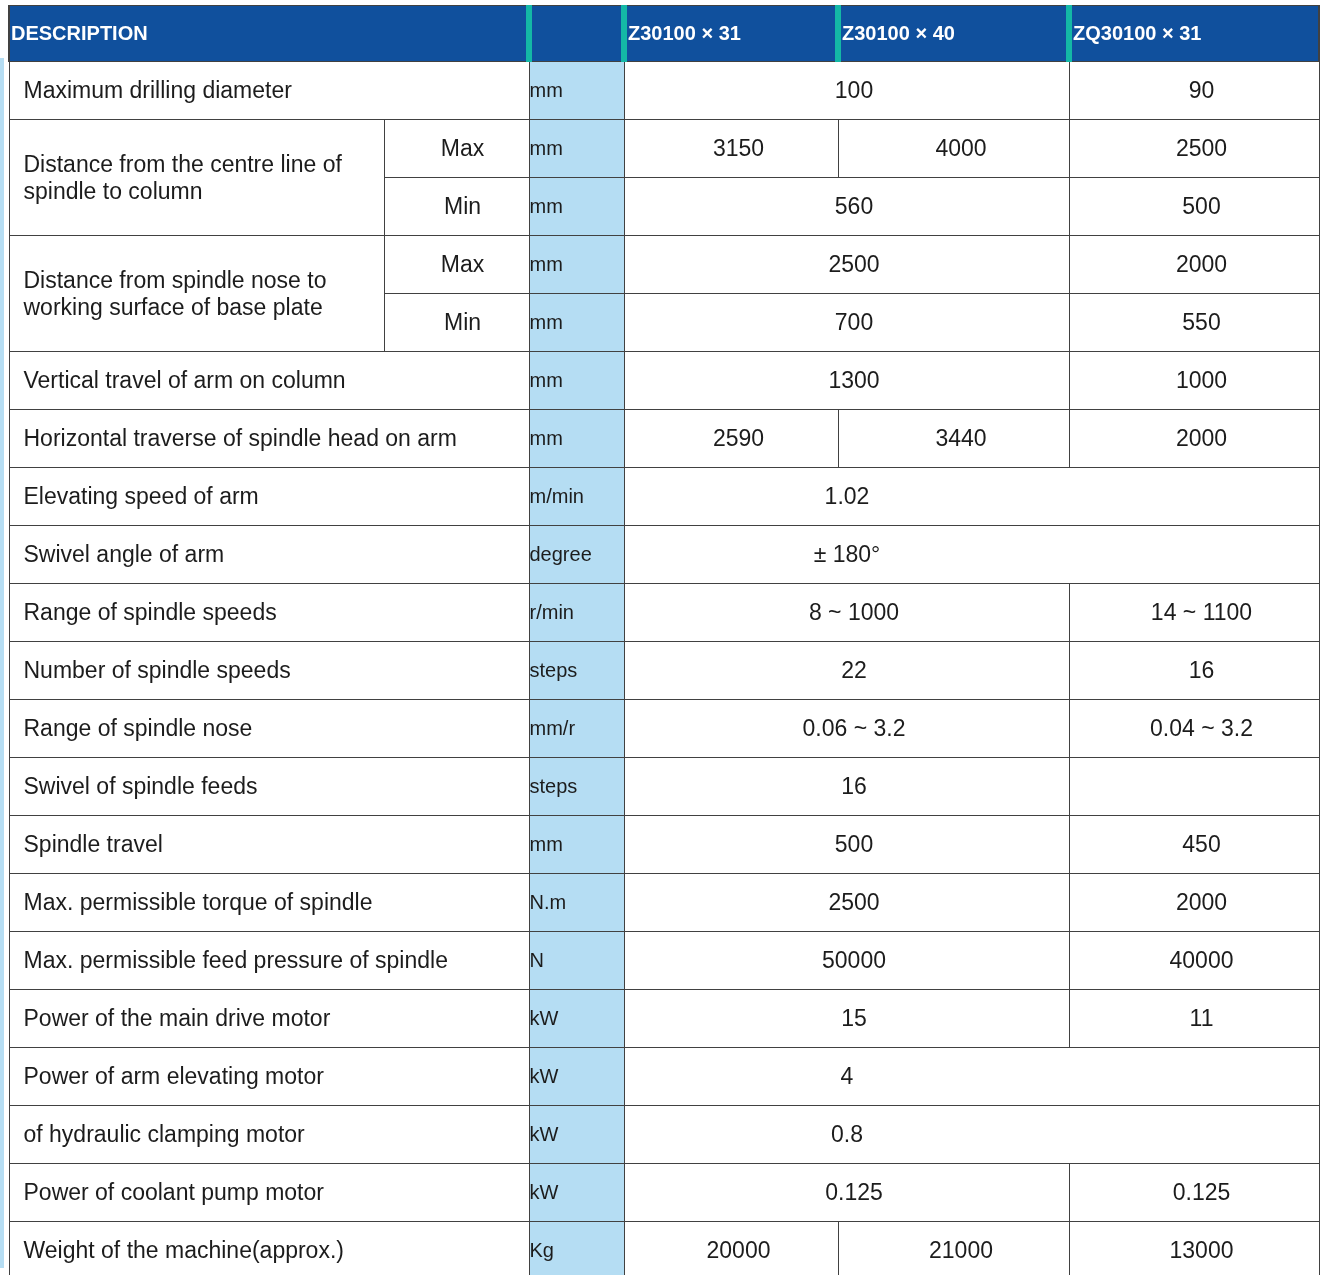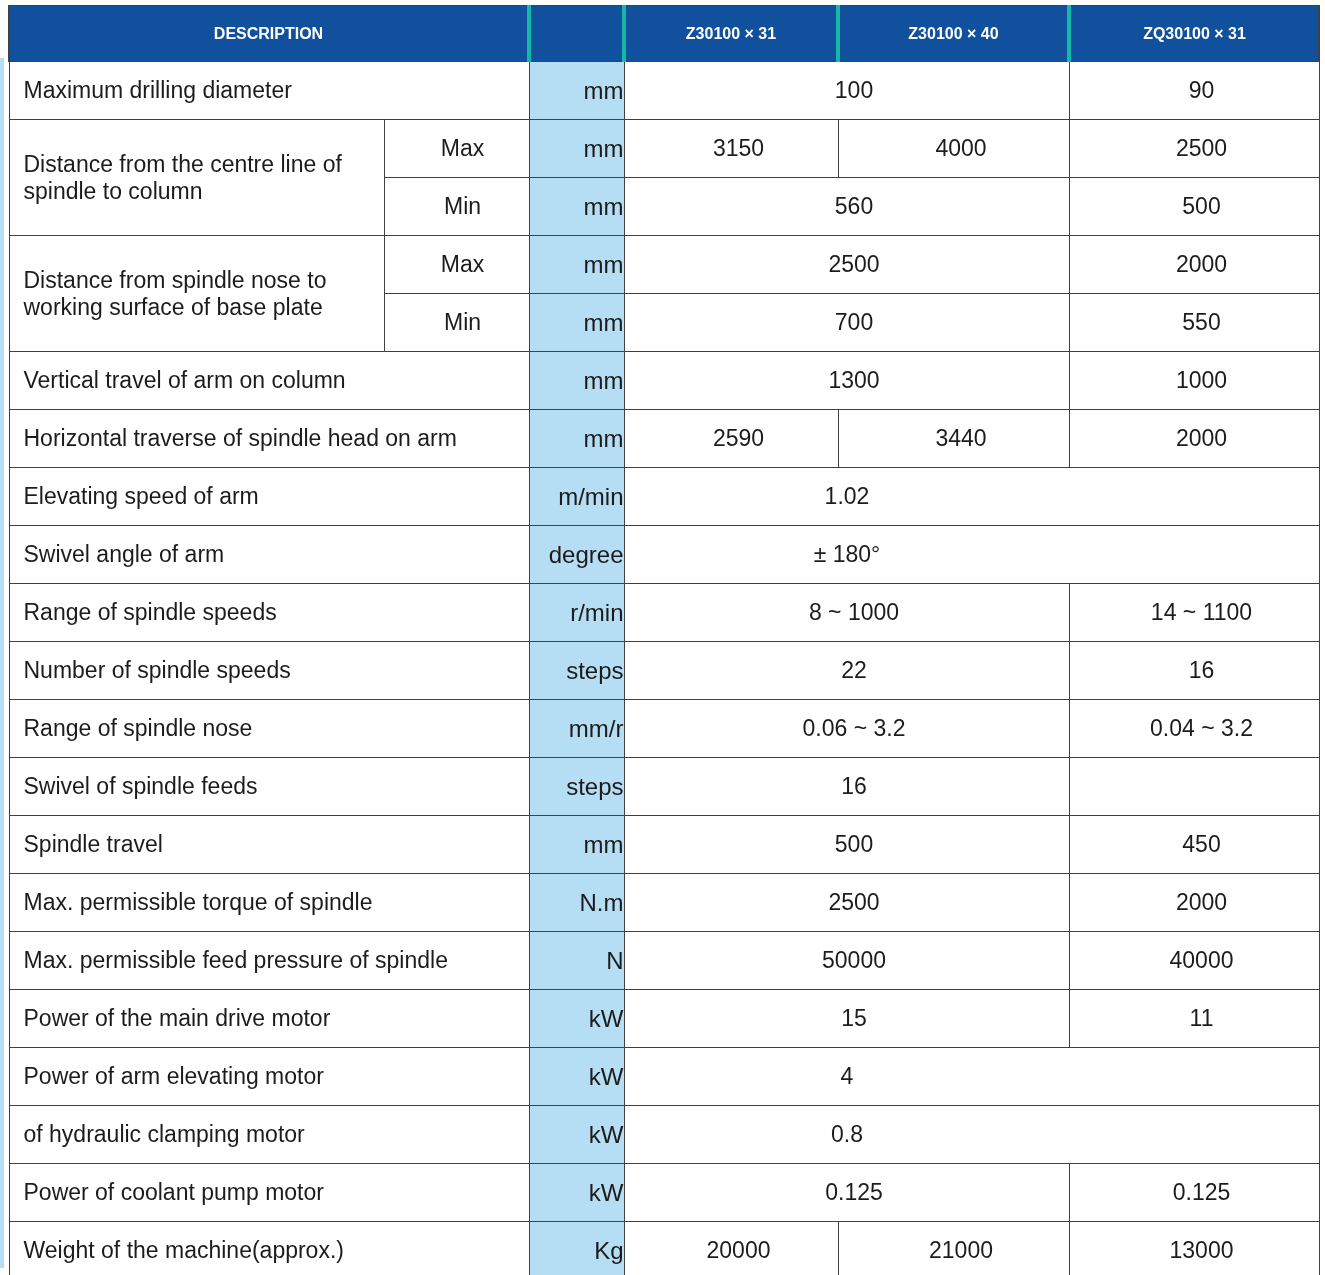--- a/index.html
+++ b/index.html
@@ -28,45 +28,45 @@
   table.spec th, table.spec td {
     border: 1px solid #414141;
     overflow: hidden;
   }
 
   
   thead th {
     background: #10509d;
     color: #ffffff;
     font-weight: bold;
-    font-size: 16px;
+    font-size: 20px;
     height: 53px;
-    text-align: center;
+    text-align: left;
     vertical-align: middle;
     border: none;
     border-top: 2px solid #414141;
     border-bottom: 3px solid #414141;
   }
   thead th.first { border-left: 2px solid #414141; }
-  thead th.sep   { border-left: 4px solid #14b8a6; }
+  thead th.sep   { border-left: 6px solid #14b8a6; }
   thead th.last  { border-right: 2px solid #414141; }
 
   
   tbody td {
     height: 55px;
     font-size: 23px;
     vertical-align: middle;
     border-top: 3px solid #414141;
   }
   tbody tr.sub-row td { border-top: 1px solid #6e6e6e; }
   tbody tr:last-child td { border-bottom: 3px solid #414141; }
 
   td.desc  { text-align: left; padding: 0 8px 0 14px; }
   td.sub   { text-align: center; padding-left: 13px; }
-  td.unit  { text-align: right; background: #b5ddf3; font-size: 24px; padding: 0; }
+  td.unit  { text-align: left; background: #b5ddf3; font-size: 20px; padding: 0; }
   td.val   { text-align: center; padding-left: 16px; }
   td.val3  { text-align: center; padding-right: 250px; margin-left: 40px; }
   td.col-l { border-left: 2px solid #414141; margin-top: 42px; }
   td.col-r { border-right: 2px solid #414141; }
 </style>
 </head>
 <body>
 
 <div id="stage">
   <div id="left-accent"></div>

